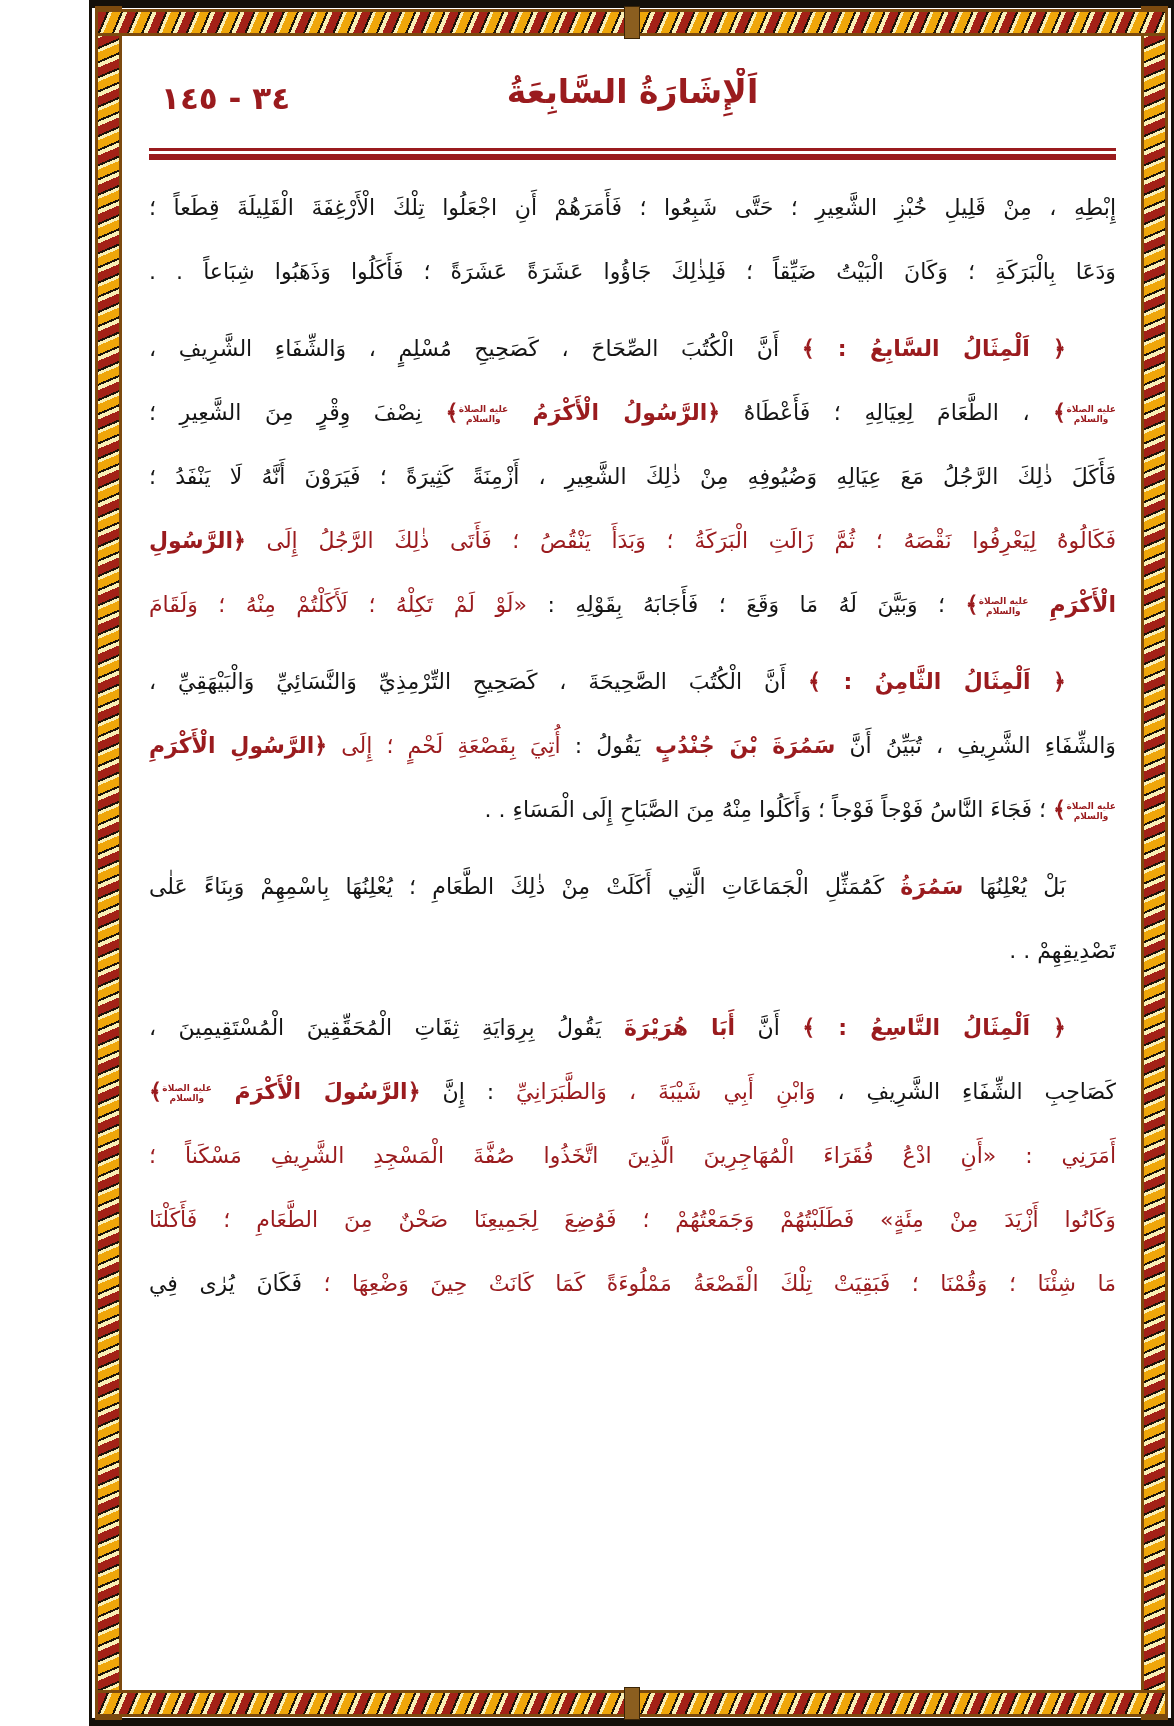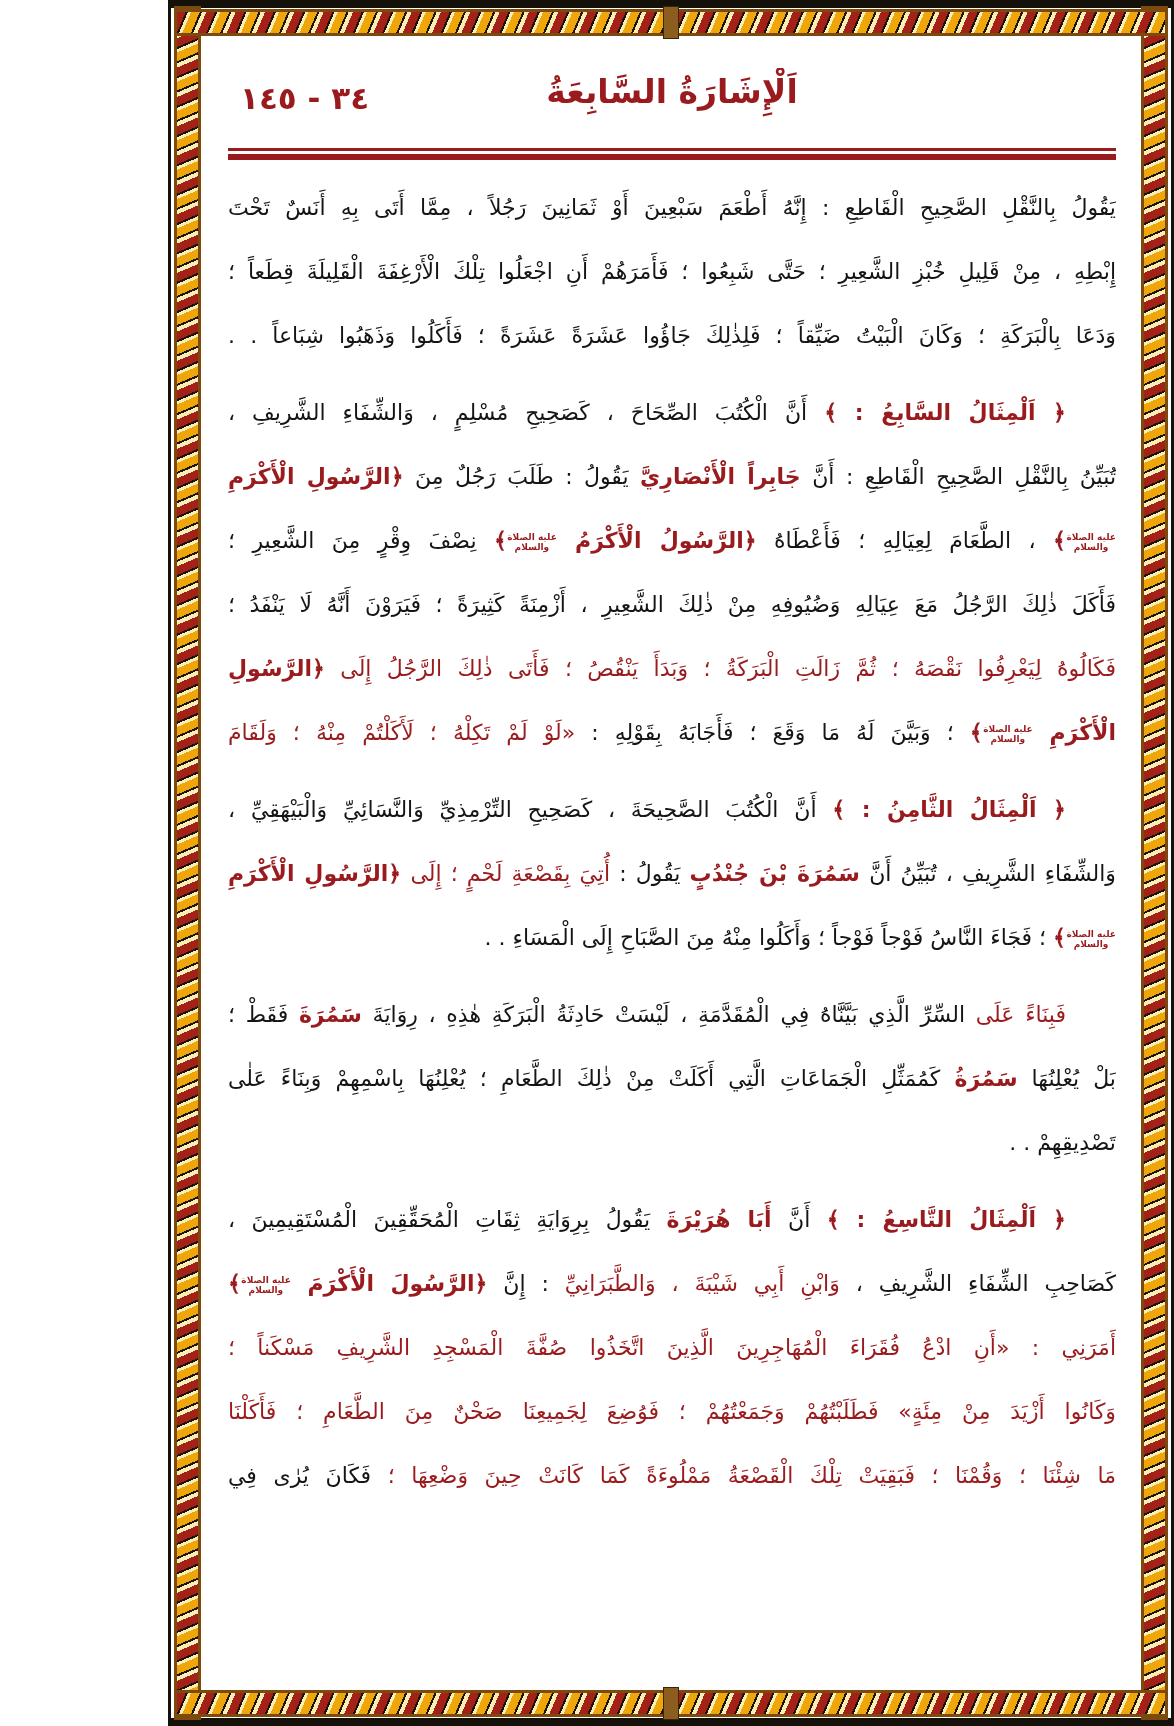--- a/index.html
+++ b/index.html
@@ -1,18 +1,18 @@
 <!DOCTYPE html>
 <html lang="ar" dir="rtl"><head>
 <meta charset="utf-8">
 <style>
   html, body { margin: 0; padding: 0; background: #ffffff; }
   .page {
     position: relative;
-    width: 1006px;
+    width: 1085px;
     height: 1726px;
     background: #ffffff;
     overflow: hidden;
     font-family: "DejaVu Sans", sans-serif;
     direction: rtl;
   }
 
   
   .bar-top    { position: absolute; left: 0; top: 0;    width: 100%; height: 8px; background: #14100a; }
   .bar-bottom { position: absolute; left: 0; bottom: 0; width: 100%; height: 8px; background: #14100a; }
@@ -129,39 +129,36 @@
       <div class="doc-title">اَلْإِشَارَةُ السَّابِعَةُ</div>
     </div>
 
     <div class="rule">
       <div class="thin"></div>
       <div class="thick"></div>
     </div>
 
     <div class="body-text" id="body-text">
         <div class="para">
-          <div class="line"><span class="seg-k">يَقُولُ بِالنَّقْلِ الصَّحِيحِ الْقَاطِعِ : إِنَّهُ أَطْعَمَ سَبْعِينَ أَوْ ثَمَانِينَ رَجُلاً ، مِمَّا أَتَى بِهِ أَنَسٌ تَحْتَ</span></div>
           <div class="line"><span class="seg-k">إِبْطِهِ ، مِنْ قَلِيلِ خُبْزِ الشَّعِيرِ ؛ حَتَّى شَبِعُوا ؛ فَأَمَرَهُمْ أَنِ اجْعَلُوا تِلْكَ الْأَرْغِفَةَ الْقَلِيلَةَ قِطَعاً ؛</span></div>
           <div class="line"><span class="seg-k">وَدَعَا بِالْبَرَكَةِ ؛ وَكَانَ الْبَيْتُ ضَيِّقاً ؛ فَلِذٰلِكَ جَاؤُوا عَشَرَةً عَشَرَةً ؛ فَأَكَلُوا وَذَهَبُوا شِبَاعاً . .</span></div>
         </div>
         <div class="para indent">
           <div class="line"><span class="seg-rb">﴿ اَلْمِثَالُ السَّابِعُ : ﴾</span><span class="seg-k"> أَنَّ الْكُتُبَ الصِّحَاحَ ، كَصَحِيحِ مُسْلِمٍ ، وَالشِّفَاءِ الشَّرِيفِ ،</span></div>
-          <div class="line"><span class="seg-k">تُبَيِّنُ بِالنَّقْلِ الصَّحِيحِ الْقَاطِعِ : أَنَّ </span><span class="seg-rb">جَابِراً الْأَنْصَارِيَّ</span><span class="seg-k"> يَقُولُ : طَلَبَ رَجُلٌ مِنَ </span><span class="seg-rb">﴿الرَّسُولِ الْأَكْرَمِ</span></div>
           <div class="line"><span class="pbuh">عليه الصلاة والسلام</span><span class="seg-rb">﴾</span><span class="seg-k"> ، الطَّعَامَ لِعِيَالِهِ ؛ فَأَعْطَاهُ </span><span class="seg-rb">﴿الرَّسُولُ الْأَكْرَمُ </span><span class="pbuh">عليه الصلاة والسلام</span><span class="seg-rb">﴾</span><span class="seg-k"> نِصْفَ وِقْرٍ مِنَ الشَّعِيرِ ؛</span></div>
           <div class="line"><span class="seg-k">فَأَكَلَ ذٰلِكَ الرَّجُلُ مَعَ عِيَالِهِ وَضُيُوفِهِ مِنْ ذٰلِكَ الشَّعِيرِ ، أَزْمِنَةً كَثِيرَةً ؛ فَيَرَوْنَ أَنَّهُ لَا يَنْفَدُ ؛</span></div>
           <div class="line"><span class="seg-r">فَكَالُوهُ لِيَعْرِفُوا نَقْصَهُ ؛ ثُمَّ زَالَتِ الْبَرَكَةُ ؛ وَبَدَأَ يَنْقُصُ ؛ فَأَتَى ذٰلِكَ الرَّجُلُ إِلَى </span><span class="seg-rb">﴿الرَّسُولِ</span></div>
           <div class="line"><span class="seg-rb">الْأَكْرَمِ </span><span class="pbuh">عليه الصلاة والسلام</span><span class="seg-rb">﴾</span><span class="seg-k"> ؛ وَبَيَّنَ لَهُ مَا وَقَعَ ؛ فَأَجَابَهُ بِقَوْلِهِ : </span><span class="seg-r">«لَوْ لَمْ تَكِلْهُ ؛ لَأَكَلْتُمْ مِنْهُ ؛ وَلَقَامَ</span></div>
         </div>
         <div class="para indent">
           <div class="line"><span class="seg-rb">﴿ اَلْمِثَالُ الثَّامِنُ : ﴾</span><span class="seg-k"> أَنَّ الْكُتُبَ الصَّحِيحَةَ ، كَصَحِيحِ التِّرْمِذِيِّ وَالنَّسَائِيِّ وَالْبَيْهَقِيِّ ،</span></div>
           <div class="line"><span class="seg-k">وَالشِّفَاءِ الشَّرِيفِ ، تُبَيِّنُ أَنَّ </span><span class="seg-rb">سَمُرَةَ بْنَ جُنْدُبٍ</span><span class="seg-k"> يَقُولُ : </span><span class="seg-r">أُتِيَ بِقَصْعَةِ لَحْمٍ ؛ إِلَى </span><span class="seg-rb">﴿الرَّسُولِ الْأَكْرَمِ</span></div>
           <div class="line start"><span class="pbuh">عليه الصلاة والسلام</span><span class="seg-rb">﴾</span><span class="seg-k"> ؛ فَجَاءَ النَّاسُ فَوْجاً فَوْجاً ؛ وَأَكَلُوا مِنْهُ مِنَ الصَّبَاحِ إِلَى الْمَسَاءِ . .</span></div>
         </div>
         <div class="para indent">
-          <div class="line"><span class="seg-r">فَبِنَاءً عَلَى</span><span class="seg-k"> السِّرِّ الَّذِي بَيَّنَّاهُ فِي الْمُقَدَّمَةِ ، لَيْسَتْ حَادِثَةُ الْبَرَكَةِ هٰذِهِ ، رِوَايَةَ </span><span class="seg-rb">سَمُرَةَ</span><span class="seg-k"> فَقَطْ ؛</span></div>
           <div class="line"><span class="seg-k">بَلْ يُعْلِنُهَا </span><span class="seg-rb">سَمُرَةُ</span><span class="seg-k"> كَمُمَثِّلِ الْجَمَاعَاتِ الَّتِي أَكَلَتْ مِنْ ذٰلِكَ الطَّعَامِ ؛ يُعْلِنُهَا بِاسْمِهِمْ وَبِنَاءً عَلٰى</span></div>
           <div class="line start"><span class="seg-k">تَصْدِيقِهِمْ . .</span></div>
         </div>
         <div class="para indent">
           <div class="line"><span class="seg-rb">﴿ اَلْمِثَالُ التَّاسِعُ : ﴾</span><span class="seg-k"> أَنَّ </span><span class="seg-rb">أَبَا هُرَيْرَةَ</span><span class="seg-k"> يَقُولُ بِرِوَايَةِ ثِقَاتِ الْمُحَقِّقِينَ الْمُسْتَقِيمِينَ ،</span></div>
           <div class="line"><span class="seg-k">كَصَاحِبِ الشِّفَاءِ الشَّرِيفِ ، </span><span class="seg-r">وَابْنِ أَبِي شَيْبَةَ ، وَالطَّبَرَانِيِّ</span><span class="seg-k"> : إِنَّ </span><span class="seg-rb">﴿الرَّسُولَ الْأَكْرَمَ </span><span class="pbuh">عليه الصلاة والسلام</span><span class="seg-rb">﴾</span></div>
           <div class="line"><span class="seg-r">أَمَرَنِي : «أَنِ ادْعُ فُقَرَاءَ الْمُهَاجِرِينَ الَّذِينَ اتَّخَذُوا صُفَّةَ الْمَسْجِدِ الشَّرِيفِ مَسْكَناً ؛</span></div>
           <div class="line"><span class="seg-r">وَكَانُوا أَزْيَدَ مِنْ مِئَةٍ» فَطَلَبْتُهُمْ وَجَمَعْتُهُمْ ؛ فَوُضِعَ لِجَمِيعِنَا صَحْنٌ مِنَ الطَّعَامِ ؛ فَأَكَلْنَا</span></div>
           <div class="line"><span class="seg-r">مَا شِئْنَا ؛ وَقُمْنَا ؛ فَبَقِيَتْ تِلْكَ الْقَصْعَةُ مَمْلُوءَةً كَمَا كَانَتْ حِينَ وَضْعِهَا ؛ </span><span class="seg-k">فَكَانَ يُرٰى فِي</span></div>
         </div>

